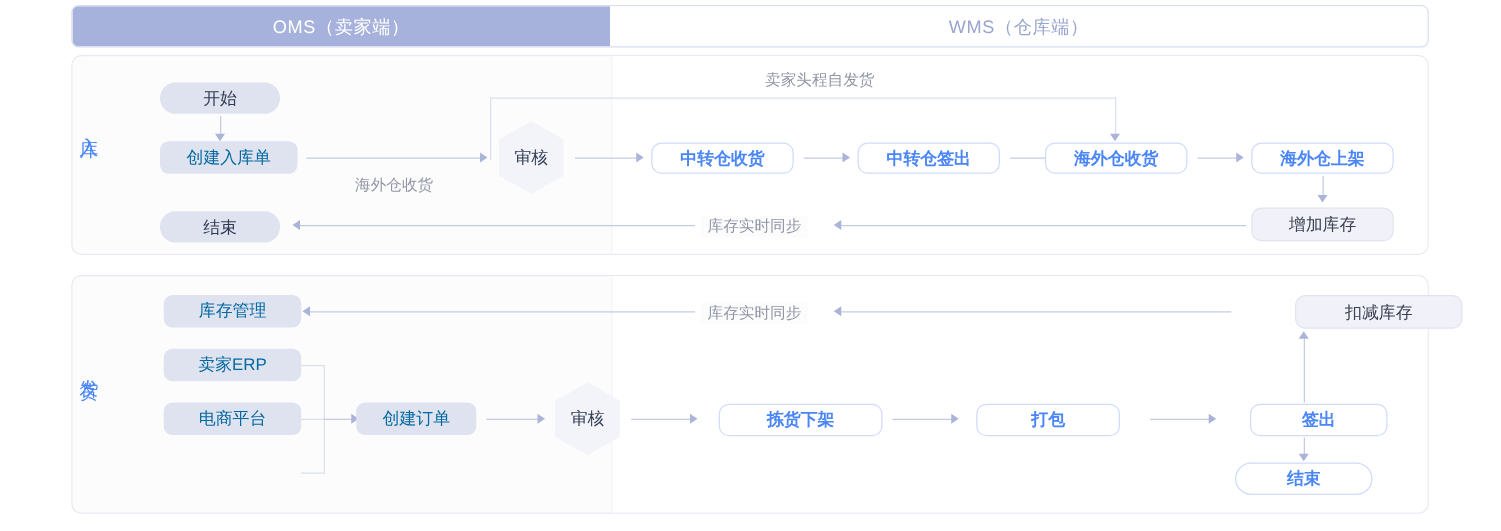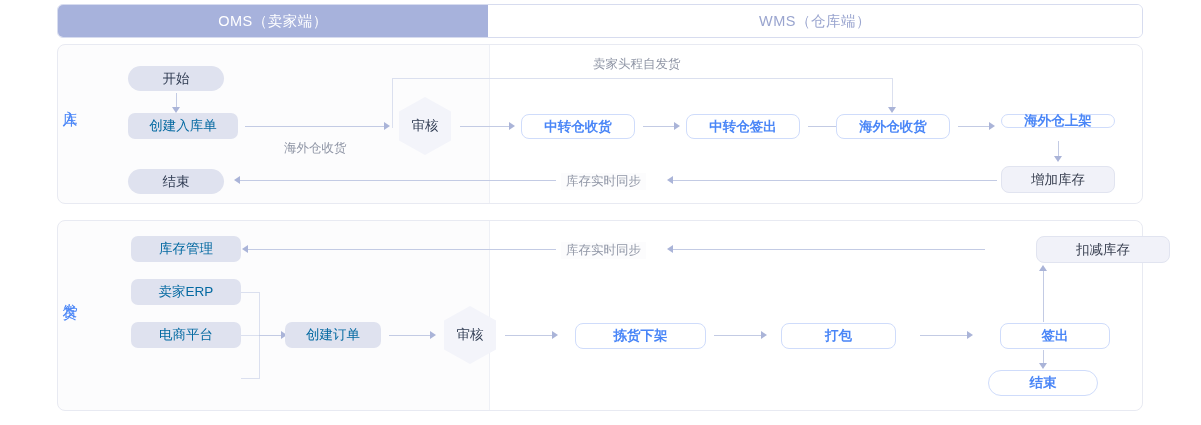--- a/index.html
+++ b/index.html
@@ -93,21 +93,21 @@
   .ah{position:absolute;width:0;height:0;}
   .ah.right{border-left:6px solid #aab4d8;border-top:4px solid transparent;border-bottom:4px solid transparent;}
   .ah.left {border-right:6px solid #aab4d8;border-top:4px solid transparent;border-bottom:4px solid transparent;}
   .ah.down {border-top:6px solid #aab4d8;border-left:4px solid transparent;border-right:4px solid transparent;}
   .ah.up   {border-bottom:6px solid #aab4d8;border-left:4px solid transparent;border-right:4px solid transparent;}
 
   .edge-label{
     position:absolute;color:#9096a6;font-size:12.5px;white-space:nowrap;
     background:#fcfcfd;padding:0 5px;
   }
-  .edge-label.on-white{background:#ffffff;}
+  .edge-label.on-white{background:#ffffff;margin-left:19px;}
 </style>
 </head>
 <body>
 
 <div class="stage">
 
   <div class="header">
     <div class="hdr-oms">OMS（卖家端）</div>
     <div class="hdr-wms">WMS（仓库端）</div>
   </div>
@@ -150,21 +150,21 @@
   <div class="node blue" style="left:686px;top:114px;width:114px;height:25px;">中转仓签出</div>
 
   <div class="ln h" style="left:808px;top:126px;width:32px;"></div>
   <div class="ah right" style="left:839px;top:122px;"></div>
 
   <div class="node blue" style="left:836px;top:114px;width:114px;height:25px;">海外仓收货</div>
 
   <div class="ln h" style="left:958px;top:126px;width:32px;"></div>
   <div class="ah right" style="left:989px;top:122px;"></div>
 
-  <div class="node blue" style="left:1001px;top:114px;width:114px;height:14px;">海外仓上架</div>
+  <div class="node blue" style="left:1001px;top:114px;width:114px;height:25px;">海外仓上架</div>
 
   <div class="ln v" style="left:1058px;top:141px;height:16px;"></div>
   <div class="ah down" style="left:1054px;top:156px;"></div>
 
   <div class="node grey-out" style="left:1001px;top:166px;width:114px;height:27px;">增加库存</div>
 
   <div class="ln h" style="left:240px;top:180px;width:316px;"></div>
   <div class="ah left" style="left:234px;top:176px;"></div>
   <div class="ln h" style="left:673px;top:180px;width:324px;"></div>
   <div class="ah left" style="left:667px;top:176px;"></div>

